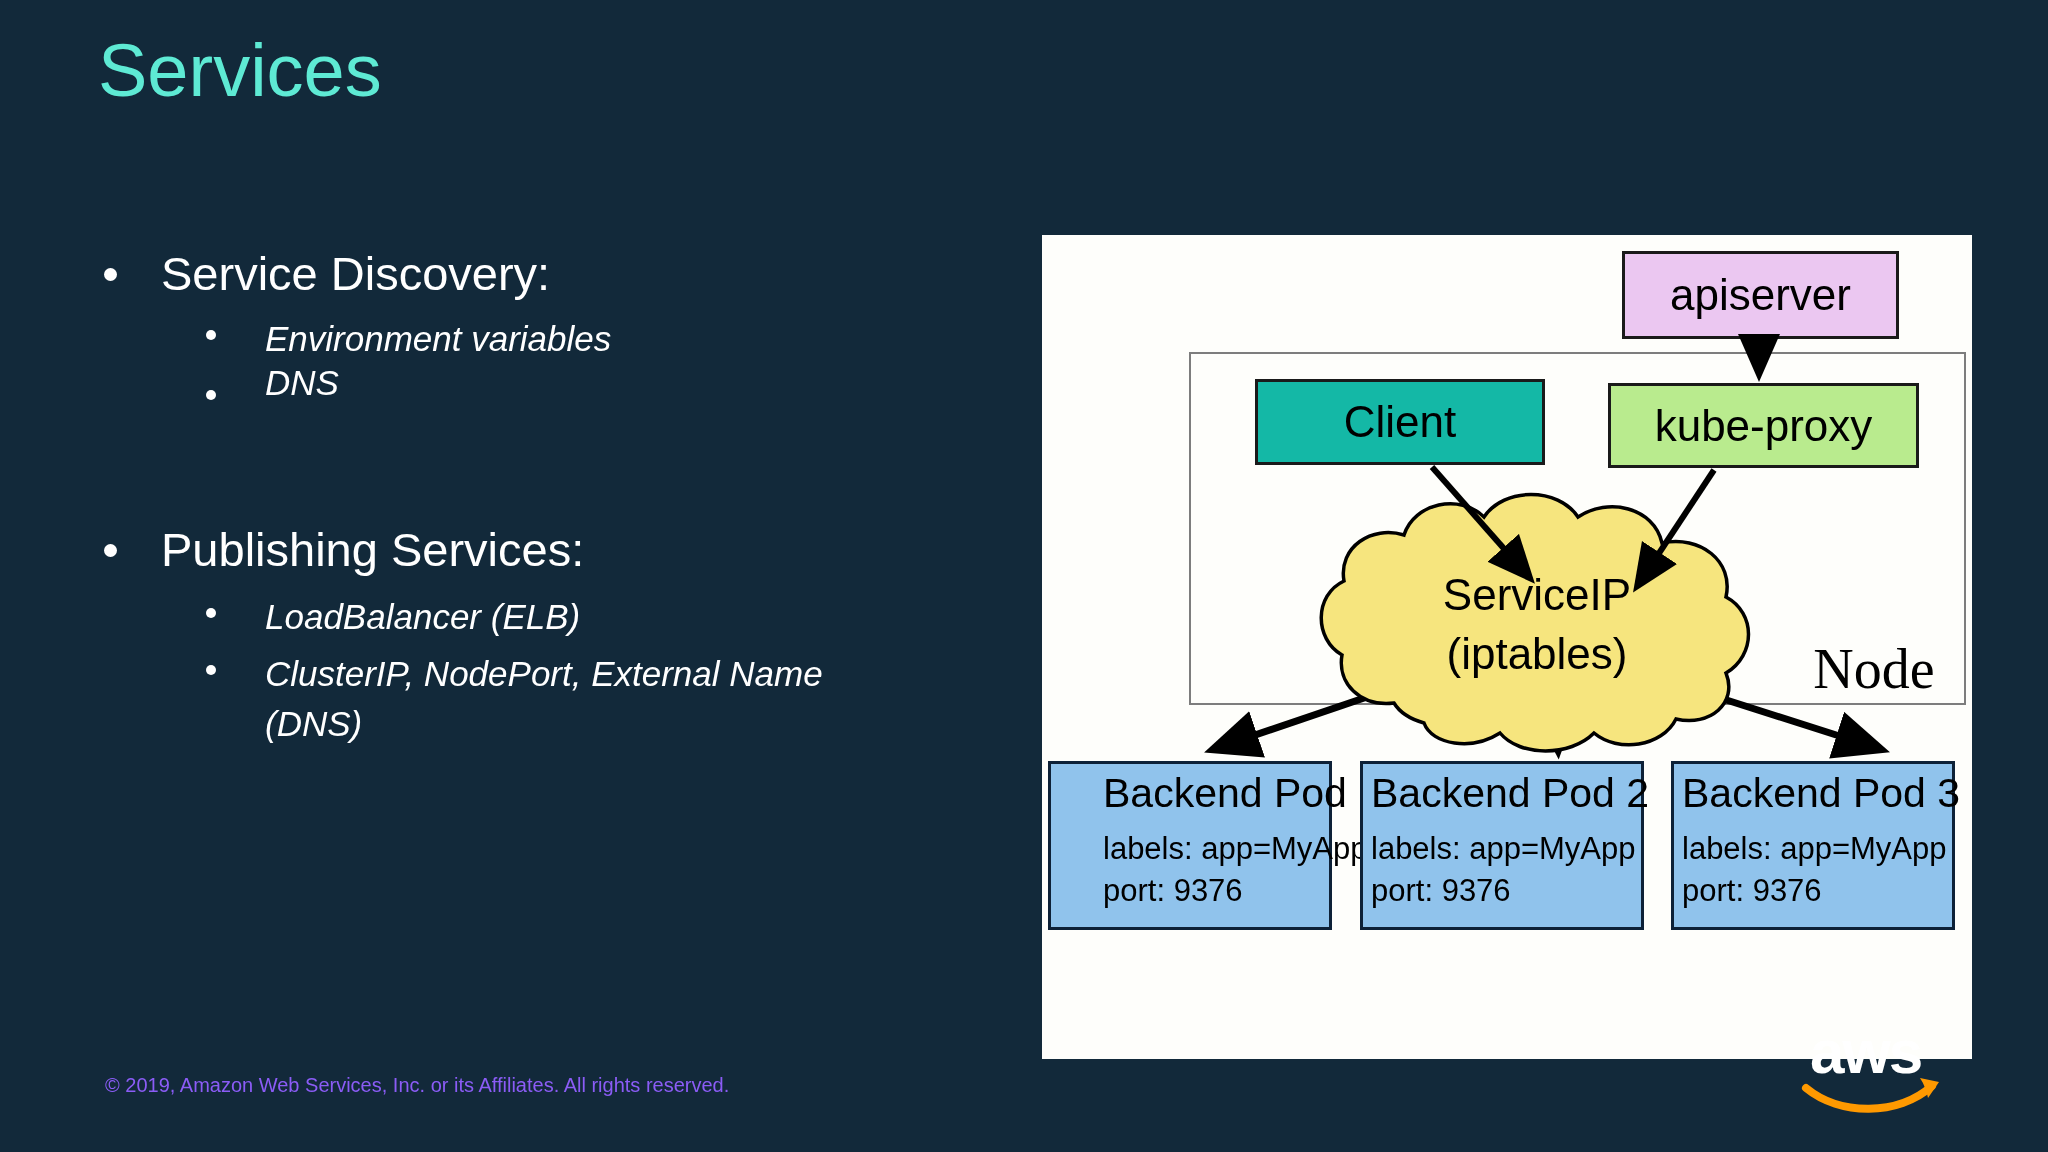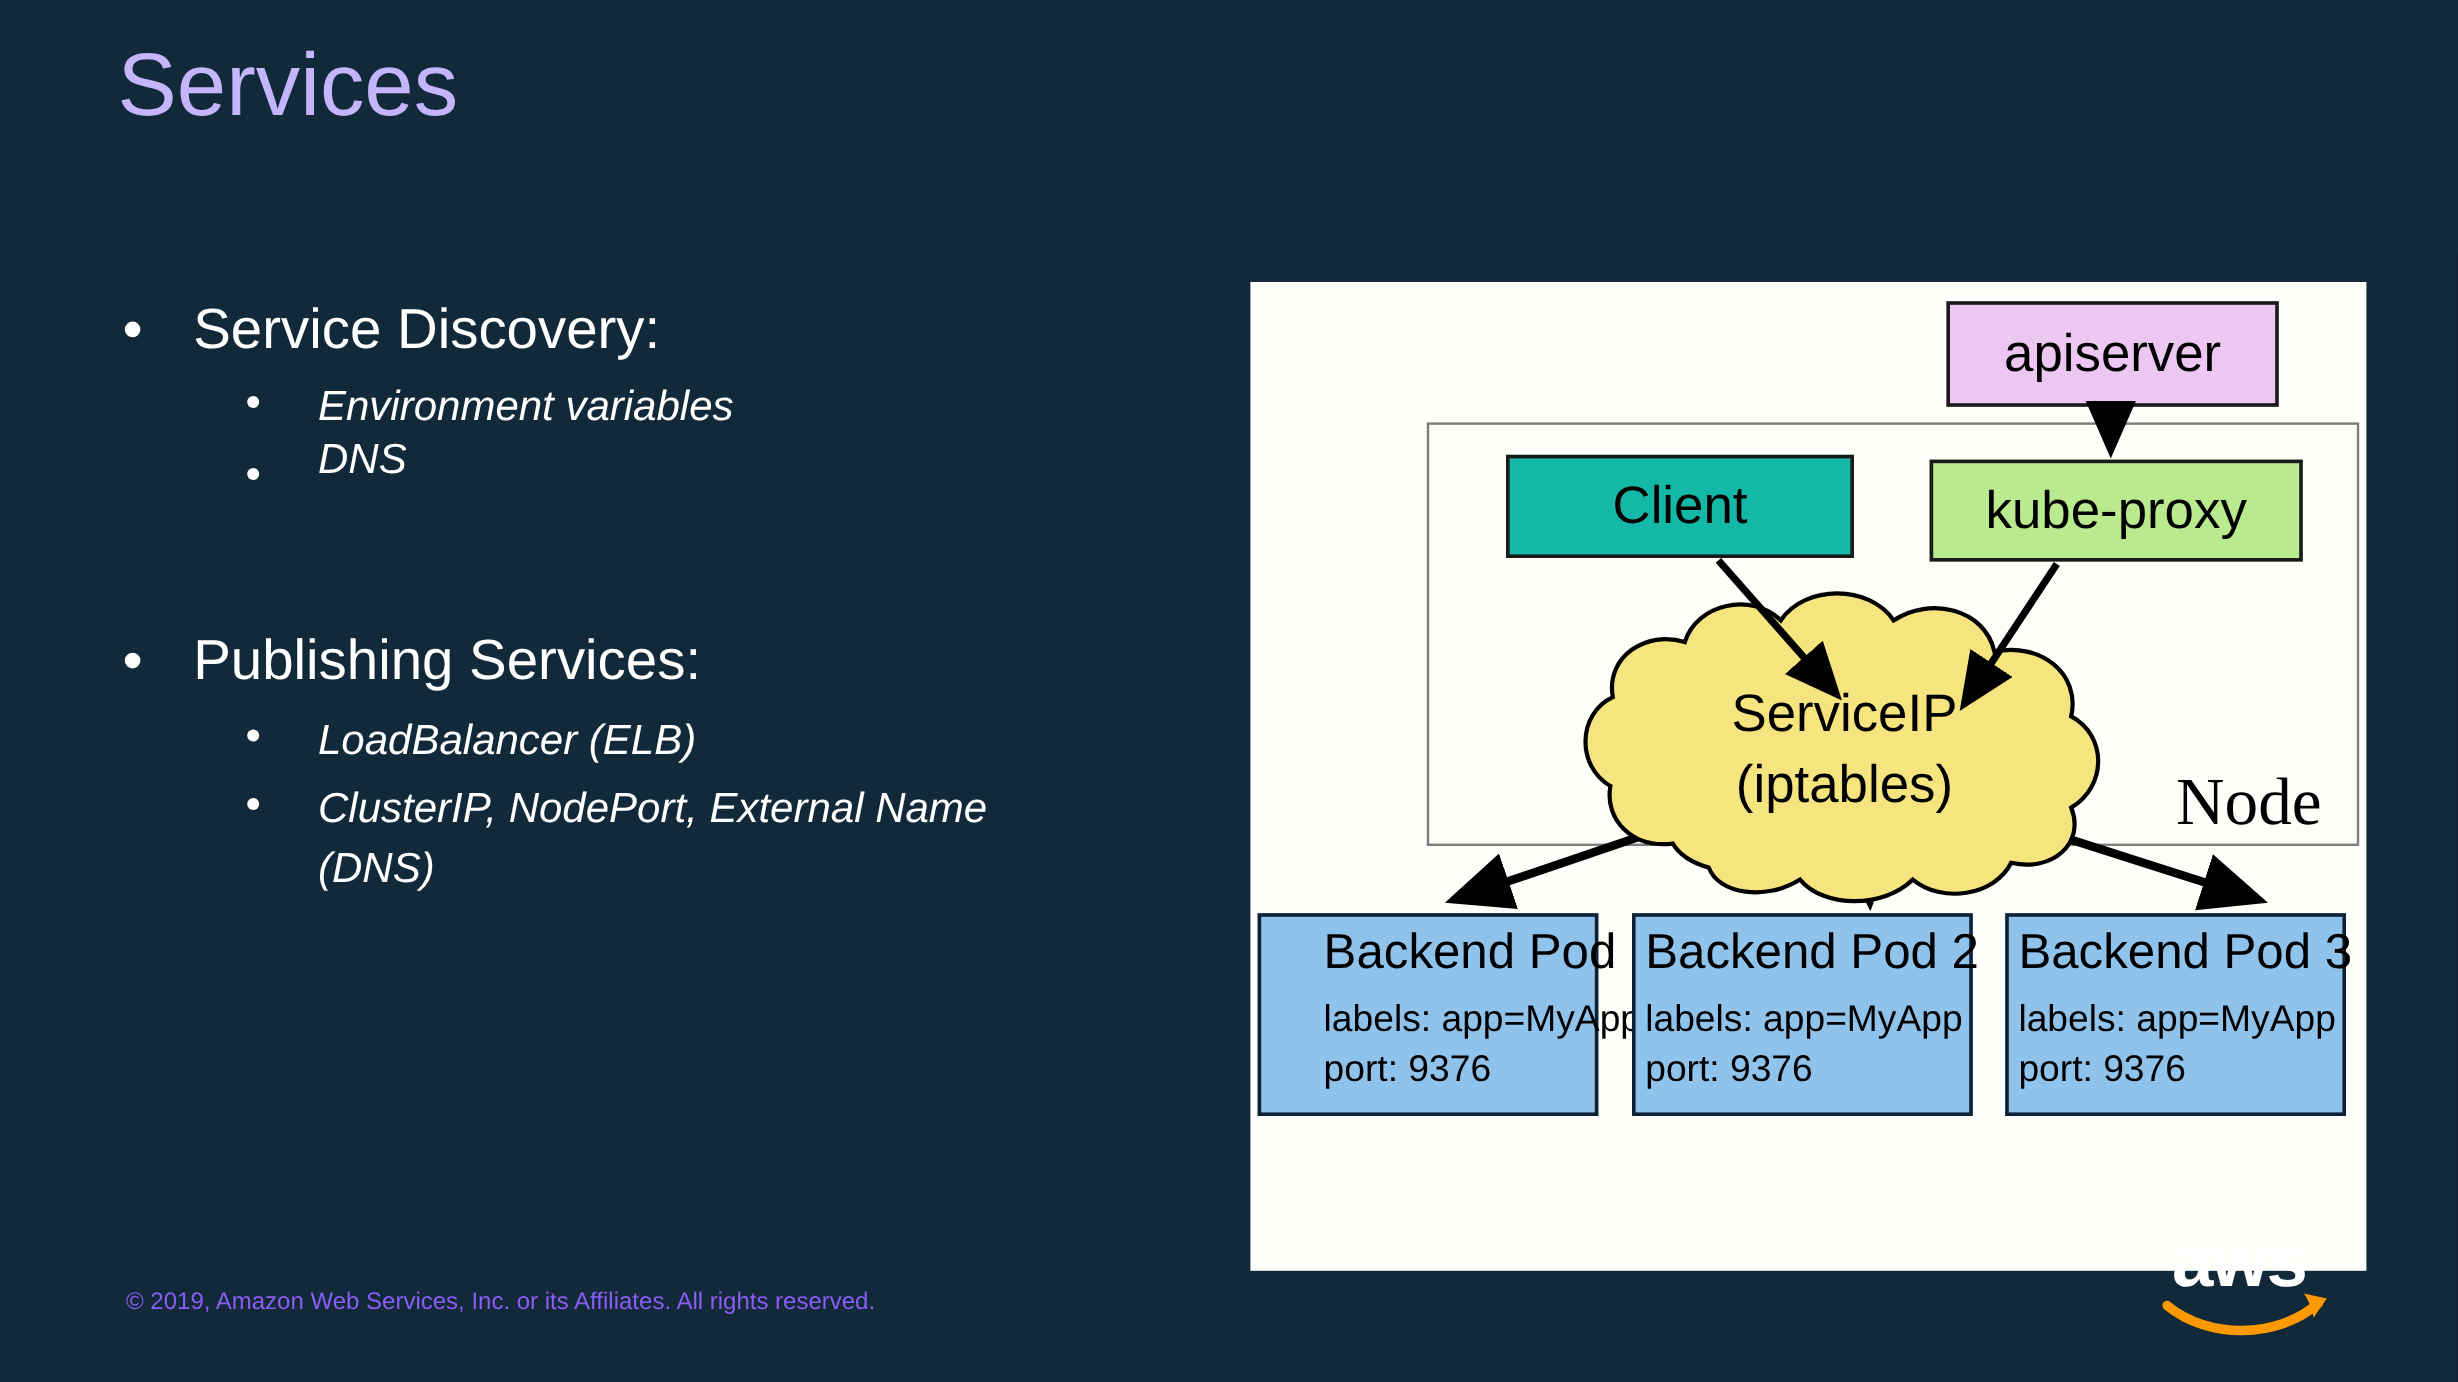--- a/index.html
+++ b/index.html
@@ -5,21 +5,21 @@
   html,body{margin:0;padding:0;background:#0d1f2d;}
   #slide{
     position:relative;width:2048px;height:1152px;overflow:hidden;
     background:#12293a;
     font-family:"Liberation Sans","DejaVu Sans",sans-serif;
     color:#ffffff;
   }
   
   .title{
     position:absolute;left:98px;top:28px;
-    font-size:74px;font-weight:normal;letter-spacing:0px;color:#c4b5fd;
+    font-size:74px;font-weight:normal;letter-spacing:0px;color:#5eead4;
   }
   .dot{position:absolute;border-radius:50%;background:#ffffff;}
   .dot.l1{width:13px;height:13px;}
   .dot.l2{width:10px;height:10px;}
   .b-l1{position:absolute;font-size:47px;color:#ffffff;white-space:nowrap;}
   .b-l2{position:absolute;font-size:35px;color:#ffffff;line-height:1.43;font-style:italic;}
   .footer{
     position:absolute;left:105px;top:1074px;font-size:20px;color:#8b5cf6;
   }
   

